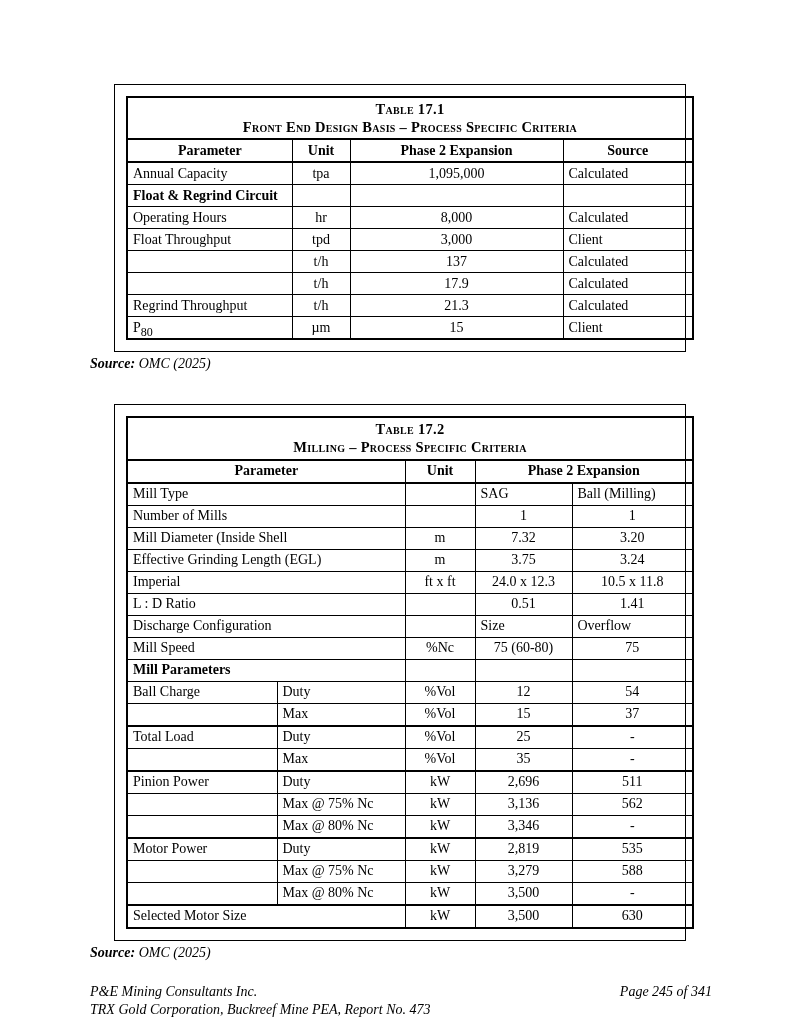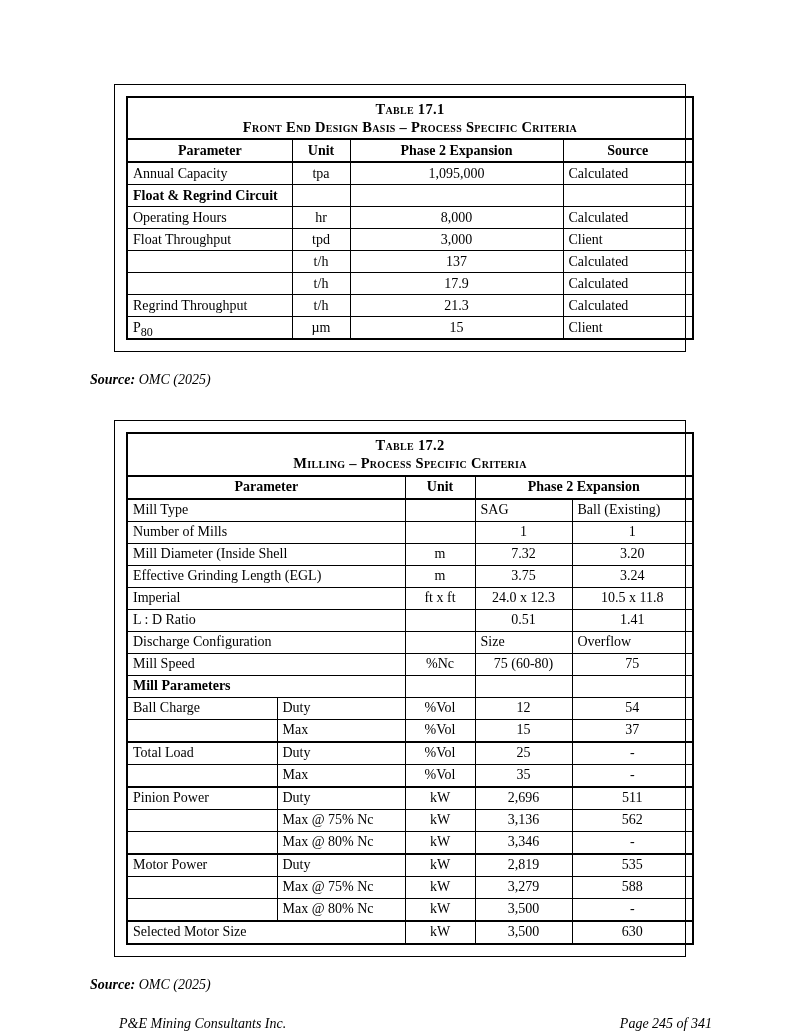--- a/index.html
+++ b/index.html
@@ -23,30 +23,30 @@
   table.doc thead th{
     font-weight:bold;text-align:center;font-size:14px;
     border-bottom:2px solid #000;border-top:2px solid #000;
   }
   .c-left{text-align:left;margin-top:47px;}
   .c-center{text-align:center;}
   .b{font-weight:bold;}
   tr.group td{border-top:2px solid #000;}
   sub{font-size:12px;line-height:0;}
   .source-note{
-    margin:20px 0 0 90px;font-size:14px;
+    margin:4px 0 0 90px;font-size:14px;
   }
   .source-note .lbl{font-weight:bold;font-style:italic;}
   .source-note .txt{font-style:italic;}
   .gap1{height:32px;}
   .gap2{height:22px;}
   .footer{
     margin:0 88px 0 90px;font-style:italic;font-size:14px;line-height:1.35;
   }
-  .footer-row1{display:flex;justify-content:space-between;margin-left:29px;}
+  .footer-row1{display:flex;justify-content:space-between;}
 </style>
 </head>
 <body>
 
 <div class="page">
 
   <div class="tbl-outer">
     <table class="doc">
       <colgroup>
         <col style="width:165px">
@@ -147,21 +147,21 @@
           <th colspan="2">Parameter</th>
           <th>Unit</th>
           <th colspan="2">Phase 2 Expansion</th>
         </tr>
       </thead>
       <tbody>
           <tr>
             <td class="c-left" colspan="2">Mill Type</td>
             <td class="c-center"></td>
             <td class="c-left">SAG</td>
-            <td class="c-left">Ball (Existing)</td>
+            <td class="c-left">Ball (Milling)</td>
           </tr>
           <tr>
             <td class="c-left" colspan="2">Number of Mills</td>
             <td class="c-center"></td>
             <td class="c-center">1</td>
             <td class="c-center">1</td>
           </tr>
           <tr>
             <td class="c-left" colspan="2">Mill Diameter (Inside Shell</td>
             <td class="c-center">m</td>

